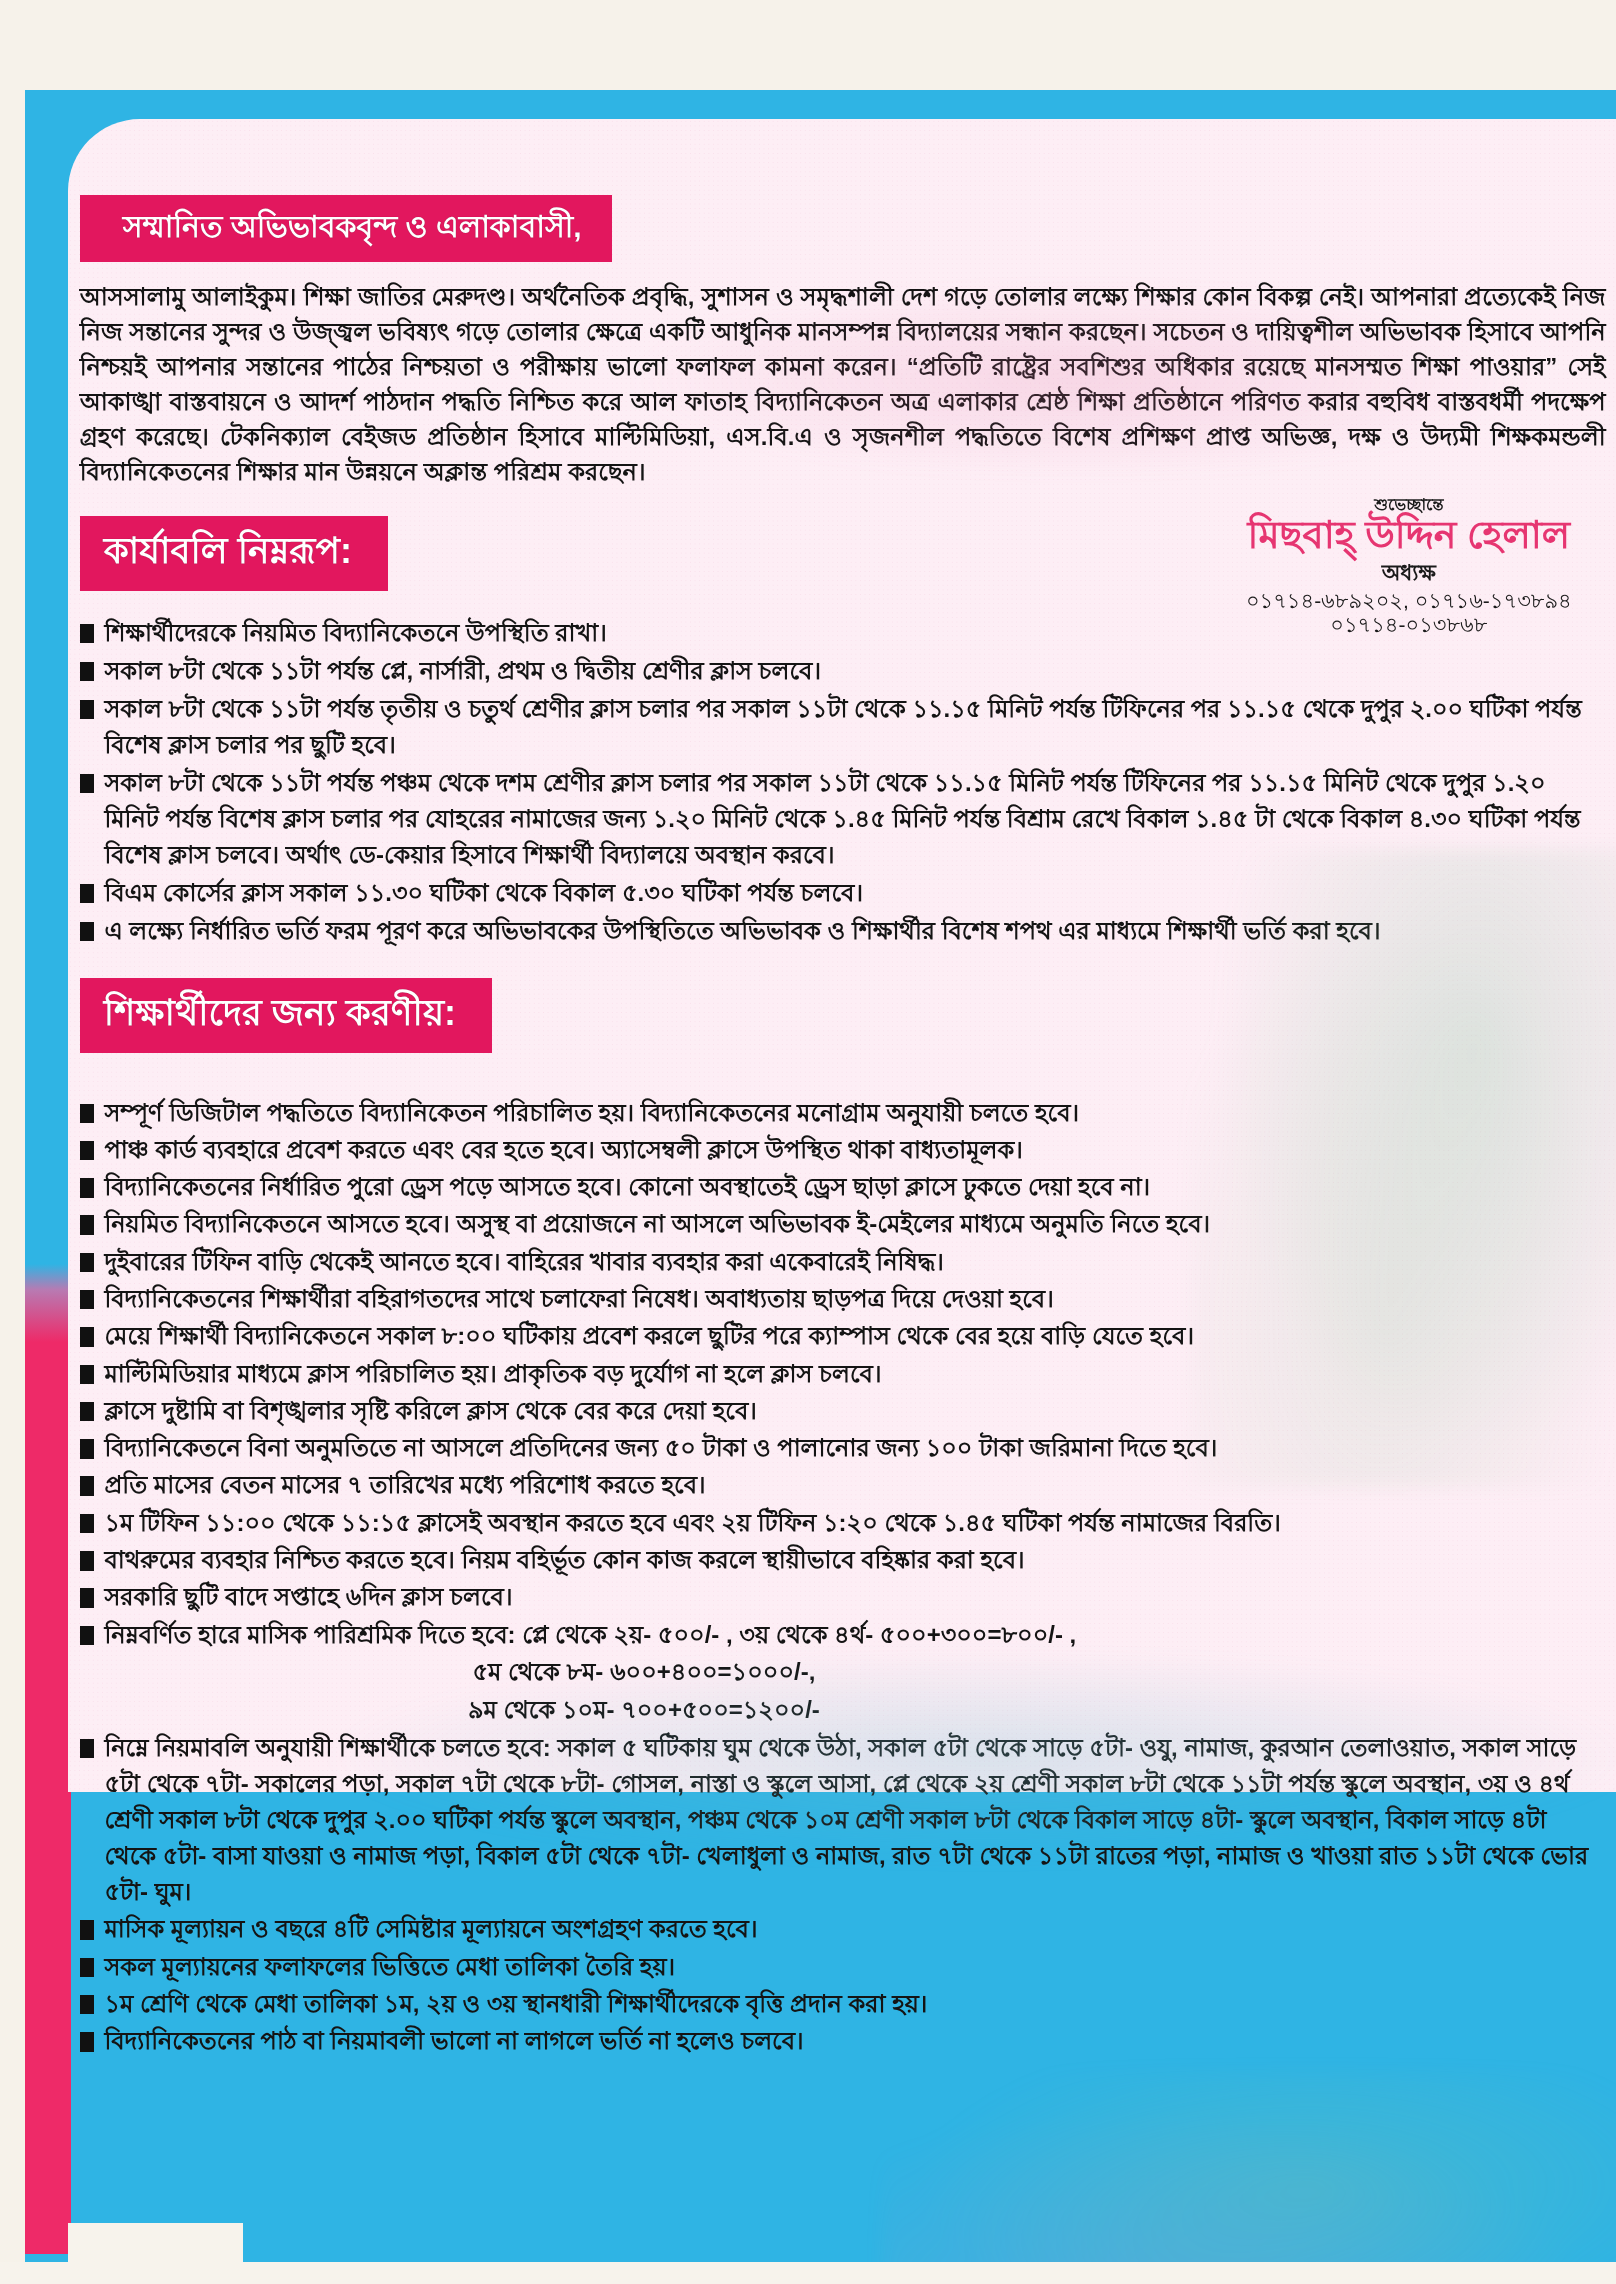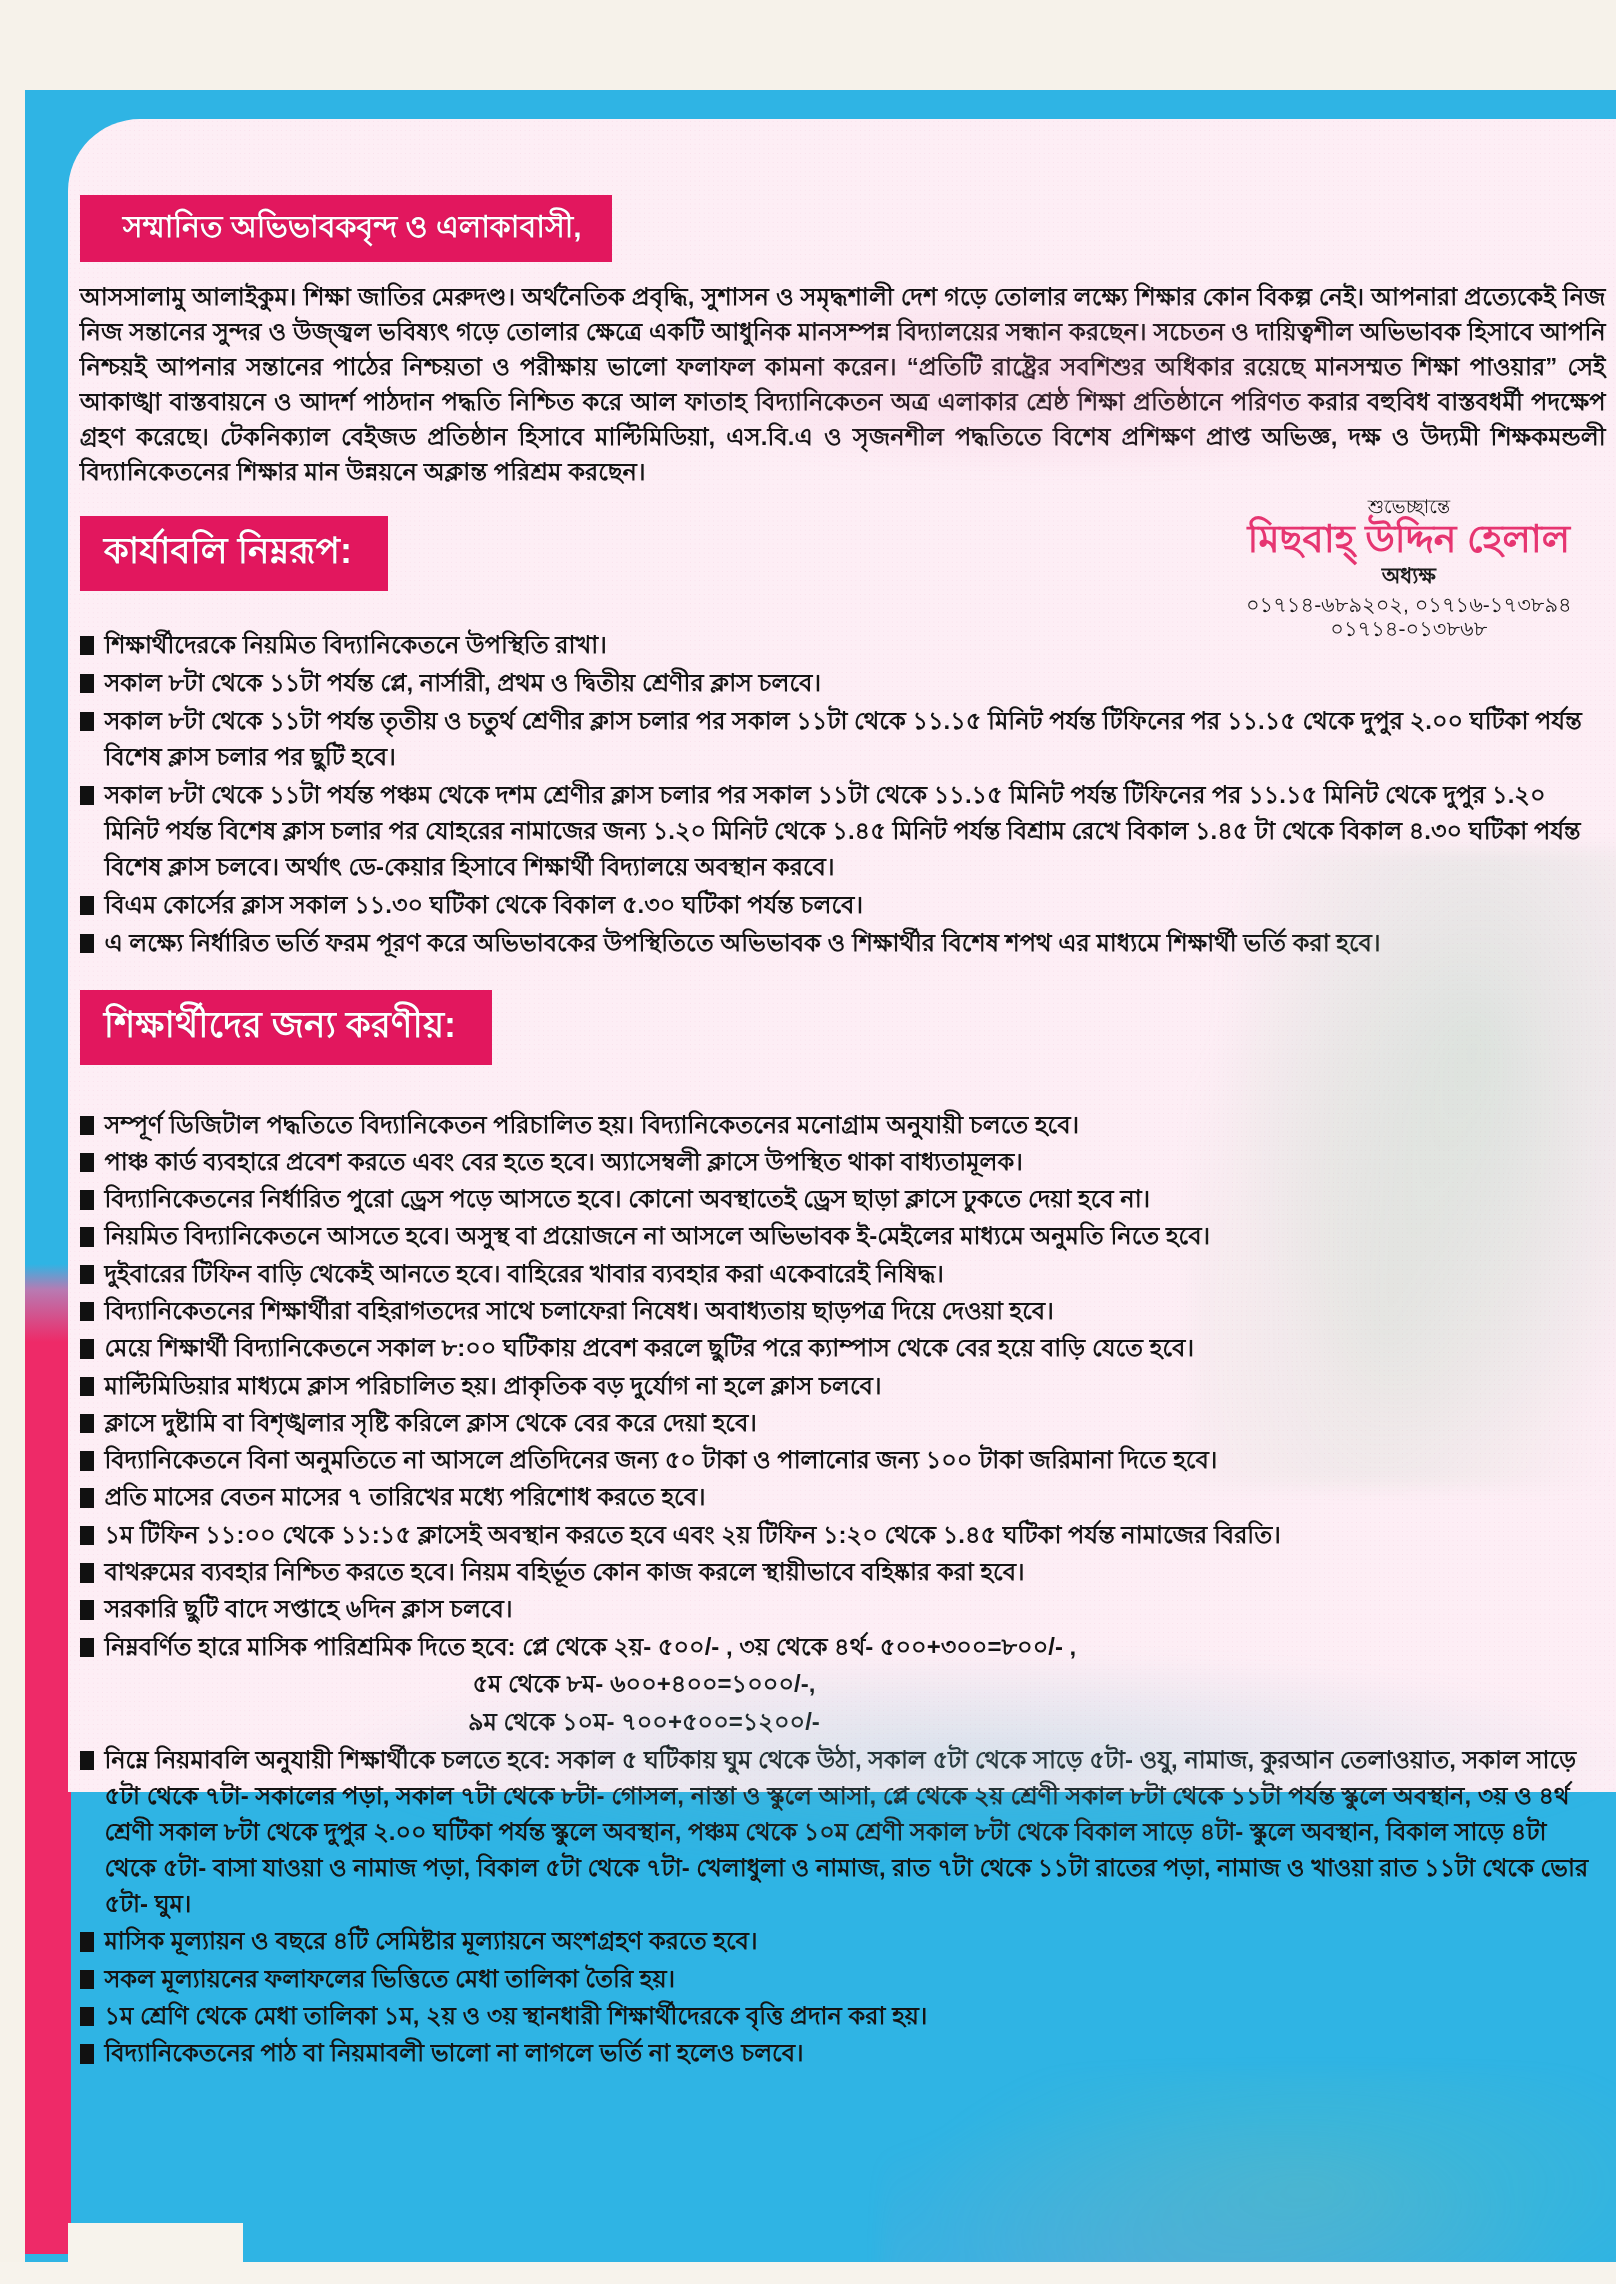--- a/index.html
+++ b/index.html
@@ -76,39 +76,39 @@
     font-size:24px;font-weight:bold;line-height:35px;
     text-align:justify;
     letter-spacing:0.1px;
   }
 
   
   .signoff{
     position:absolute;right:11.7px;top:377px;width:391px;
     text-align:center;line-height:1.15;
   }
-  .signoff .salutation{font-size:19px;font-weight:normal;color:#1a1a1a;}
+  .signoff .salutation{font-size:16px;font-weight:bold;color:#1a1a1a;}
   .signoff .name{font-size:38px;font-weight:bold;color:#e63571;margin-top:0;}
   .signoff .title{font-size:21.5px;font-weight:bold;color:#1a1a1a;margin-top:2.6px;}
   .signoff .phones{font-size:21px;font-weight:normal;color:#1a1a1a;margin-top:3.9px;line-height:1.15;}
 
   
   .blist{margin:0;padding:0;list-style:none;}
   .blist li{
     display:flex;align-items:flex-start;
     font-size:24px;font-weight:bold;line-height:36px;
     margin:0 0 2px 0;
   }
   .blist .bullet{
     flex:0 0 auto;
     width:14.3px;height:19.5px;background:#111;
     margin:9px 10.4px 0 0;
   }
   .blist .txt{flex:1 1 auto;}
-  .list-1{margin-top:36px;padding-right:3.9px;}
+  .list-1{margin-top:24px;padding-right:3.9px;}
   .list-2{margin-top:42px;padding-right:3.9px;}
   .list-2 li{line-height:36px;margin-bottom:1.3px;}
 
   .sub-center{
     text-align:center;width:72%;
     font-size:24px;font-weight:bold;line-height:38px;
   }
 
   .spacer-after-h1{height:27px;}
 </style>

